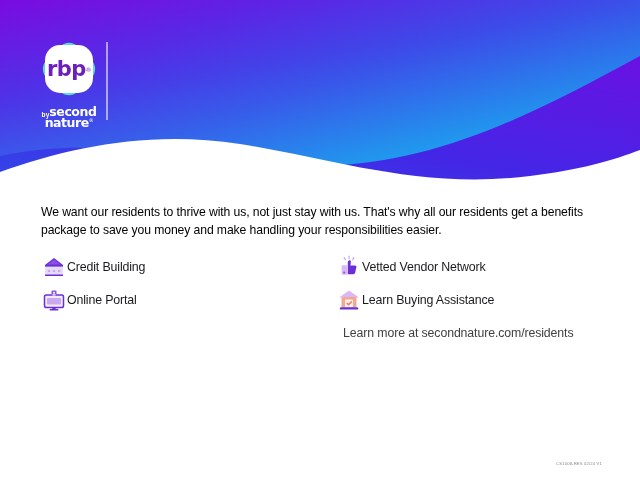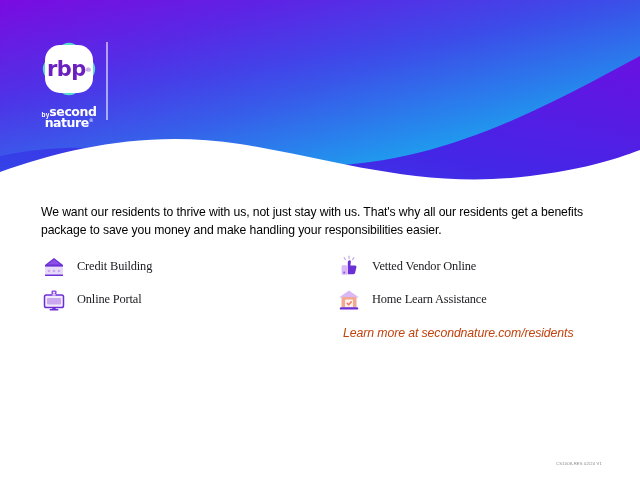--- a/index.html
+++ b/index.html
@@ -162,43 +162,40 @@
     display: flex;
     flex-direction: column;
   }
   .benefit-col.left  { width: 295px; }
   .benefit-col.right { width: 265px; }
 
   .benefit-item {
     display: flex;
     align-items: center;
     height: 33px;
-    gap: 10px;
-    font-family: Liberation Serif, serif;
   }
   .benefit-icon {
     width: 26px;
     height: 26px;
     flex: 0 0 26px;
     display: flex;
     align-items: center;
     justify-content: center;
   }
   .benefit-icon svg { display: block; }
   .benefit-label {
     font-size: 12.4px;
     color: #1B1B1F;
     letter-spacing: -0.15px;
     white-space: nowrap;
   }
 
   .learn-more {
     font-size: 12.3px;
-    font-style: italic;
-    color: #c2410c;
+    color: #404040;
     letter-spacing: -0.1px;
     height: 33px;
     display: flex;
     align-items: center;
     padding-left: 7px;
     white-space: nowrap;
   }
 
   
   .fineprint {
@@ -317,33 +314,33 @@
           <line x1="16.8" y1="2.6" x2="15.6" y2="4.6" stroke="#C9A8F0" stroke-width="1.2" stroke-linecap="round"></line>
           <path d="M10.8 10.5 L10.8 7.6 C10.8 6.2 11.7 5.3 12.7 5.3
                    C13.5 5.3 13.9 5.9 13.9 6.8 L13.4 10.5
                    L18 10.5 C19 10.5 19.6 11.3 19.4 12.2
                    L18.2 17.6 C18 18.6 17.2 19.2 16.3 19.2
                    L10.8 19.2 Z" fill="#6B2FD6"></path>
           <rect x="4.6" y="10.2" width="6" height="9.6" rx="1.4" fill="#D9B8F5"></rect>
           <circle cx="7.2" cy="17.4" r="1" fill="#8B4FE8"></circle>
         </svg>
       </span>
-      <span class="benefit-label">Vetted Vendor Online</span>
+      <span class="benefit-label">Vetted Vendor Network</span>
     </div>
 
     <div class="benefit-item">
       <span class="benefit-icon">
         <svg width="24" height="24" viewBox="0 0 24 24">
           <path d="M12 2.4 L22 9.4 L2 9.4 Z" fill="#D9B8F5"></path>
           <rect x="4.5" y="9" width="15" height="10.5" rx="1.2" fill="#F2A892"></rect>
           <rect x="8" y="11.5" width="8" height="8" rx="1" fill="#FBF0EC"></rect>
           <path d="M10.2 15.3 L11.6 16.7 L14.2 13.9" fill="none" stroke="#F2785C" stroke-width="1.5" stroke-linecap="round" stroke-linejoin="round"></path>
           <rect x="2.8" y="19.2" width="18.4" height="2.4" rx="1.2" fill="#6B2FD6"></rect>
         </svg>
       </span>
-      <span class="benefit-label">Home Learn Assistance</span>
+      <span class="benefit-label">Learn Buying Assistance</span>
     </div>
 
     <div class="learn-more">Learn more at secondnature.com/residents</div>
   </div>
 </div>
 
 <div class="fineprint">CS1008-RES 02/24 V1</div>
 
 </body></html>

